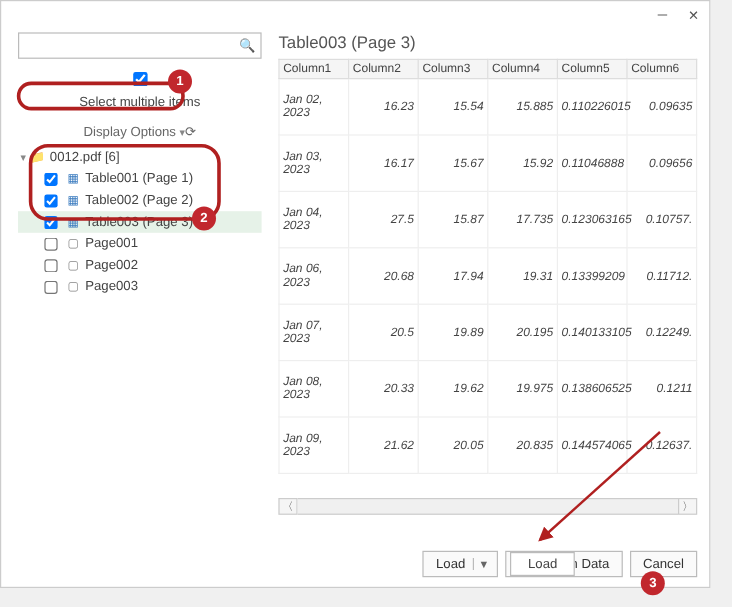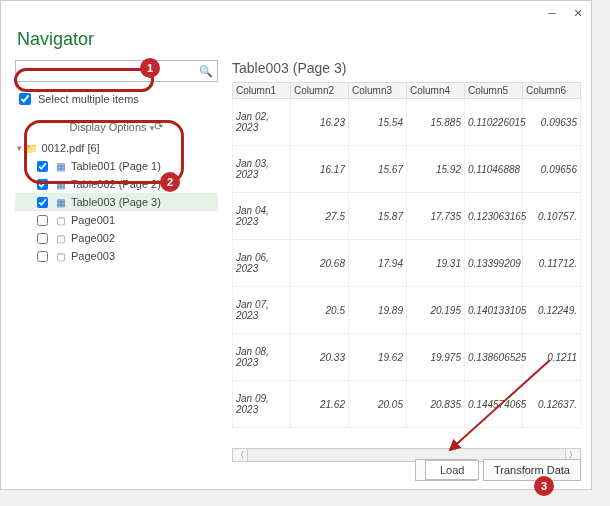--- a/index.html
+++ b/index.html
@@ -6,21 +6,21 @@
   body { margin: 0; background: #f0f0f0; width: 610px; height: 506px; position: relative; overflow: hidden; }
   .dialog { position: absolute; left: 0; top: 0; width: 592px; height: 490px; background: #fff; border: 1px solid #ccc; }
   .titlebar { height: 24px; display: flex; justify-content: flex-end; align-items: center; padding-right: 6px; gap: 12px; }
   .winbtn { width: 14px; height: 14px; display:flex; align-items:center; justify-content:center; color:#555; font-size:11px; cursor:pointer; }
   .hdr { padding: 4px 16px 8px 16px; font-size: 18px; color: #197b30; }
   .content { display: flex; height: 405px; }
   .leftpane { width: 225px; padding: 2px 8px 0 14px; }
   .searchrow { display:flex; align-items:center; border:1px solid #bbb; height:22px; padding:0 4px; }
   .searchrow input { flex:1; border:none; outline:none; font-size:11px; }
   .searchrow .sicon { color:#666; font-size:11px; }
-  .multi { margin-top:8px; font-size:11px; color:#444; display:flex; align-items:center; gap:4px; }
+  .multi { margin-top:8px; font-size:11px; color:#444; display:flex; align-items:center; gap:4px;flex-direction:column; }
   .multi input { width:12px; height:12px; }
   .ring1 { position:absolute; border:3px solid #b02020; border-radius:50%/70%; pointer-events:none; }
   .ringA { left:14px; top:68px; width:140px; height:24px; border-radius:12px; }
   .badge { position:absolute; width:20px; height:20px; border-radius:50%; background:#c1272d; color:#fff; font-size:11px; font-weight:bold; display:flex; align-items:center; justify-content:center; pointer-events:none; }
   .disprow { margin-top:12px; font-size:11px; color:#666; display:flex; align-items:center; justify-content:center; }
   .caret { font-size:9px; color:#888; }
   .tree { margin-top:6px; font-size:11px; color:#444; }
   .treerow { display:flex; align-items:center; gap:4px; height:18px; padding-left:2px; }
   .treerow.ind { padding-left:18px; }
   .treerow.sel { background:#e6f2e8; }
@@ -49,21 +49,20 @@
   svg.arrowline { position:absolute; pointer-events:none; }
 </style>
 </head>
 <body>
 
 <div class="dialog">
   <div class="titlebar">
     <div class="winbtn">─</div>
     <div class="winbtn">✕</div>
   </div>
-  <div class="hdr">Navigator</div>
   <div class="content">
     <div class="leftpane">
       <div class="searchrow">
         <input placeholder="" style="">
         <span class="sicon">🔍</span>
       </div>
       <label class="multi">
         <input type="checkbox" checked="" style="">
         <span>Select multiple items</span>
       </label>
@@ -189,20 +188,21 @@
         <div class="arrow">〉</div>
       </div>
     </div>
   </div>
   <div class="footer">
     <div class="btn split">
       <span>Load</span>
       <span class="splitcaret">▼</span>
     </div>
     <div class="btn">Transform Data</div>
+    <div class="btn">Cancel</div>
   </div>
 </div>
 
 <div class="dropdown">
   <div>Load</div>
 </div>
 
 <div class="ring1 ringA"></div>
 <div class="ringB"></div>
 <div class="badge" style="left:140px; top:58px;">1</div>

